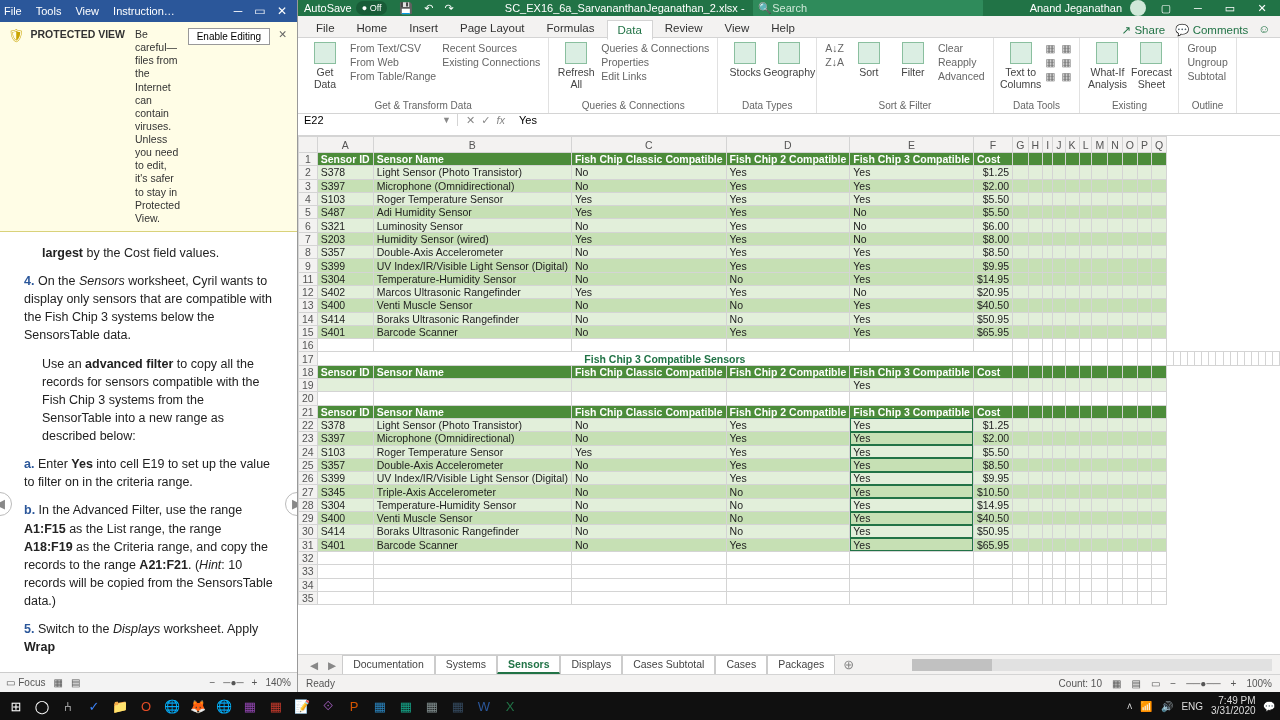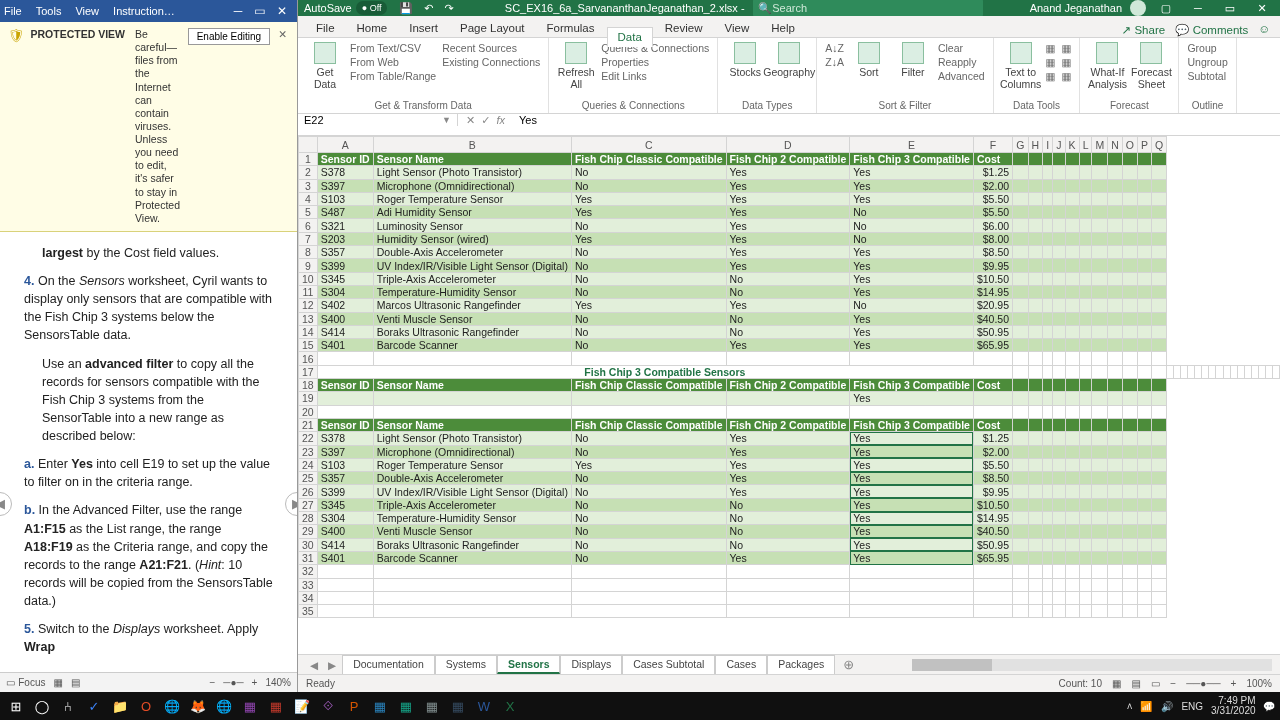--- a/index.html
+++ b/index.html
@@ -33,21 +33,21 @@
 .xl-title .autosave { display: flex; align-items: center; gap: 4px; }
 .xl-title .autosave .pill { background: #185c37; border-radius: 8px; padding: 0 6px; font-size: 9px; line-height: 14px; }
 .xl-title .qat span { padding: 0 4px; cursor: pointer; }
 .xl-title .filename { }
 .xl-title .search { flex: 0 0 230px; background: #2f8b5b; border-radius: 2px; height: 18px; display: flex; align-items: center; padding: 0 6px; color: #cfe8d8; }
 .xl-title .spacer { flex: 1; }
 .xl-title .avatar { width: 16px; height: 16px; border-radius: 50%; background: #cfe8d8; }
 .xl-title .winbtn { width: 24px; text-align: center; cursor: pointer; }
 .xl-tabs { height: 22px; background: #f3f2f1; border-bottom: 1px solid #d4d4d4; display: flex; align-items: flex-end; padding-left: 8px; gap: 2px; font-size: 11.5px; }
 .xl-tabs .tab { padding: 3px 10px; color: #333; cursor: pointer; }
-.xl-tabs .tab.active { background: #fff; border: 1px solid #d4d4d4; border-bottom: 1px solid #fff; color: #217346; position: relative; top: 10px; }
+.xl-tabs .tab.active { background: #fff; border: 1px solid #d4d4d4; border-bottom: 1px solid #fff; color: #217346; position: relative; top: 3px; }
 .xl-tabs .right { margin-left: auto; display: flex; gap: 10px; padding-right: 10px; color: #217346; }
 .ribbon { height: 76px; background: #fff; border-bottom: 1px solid #d4d4d4; display: flex; font-size: 10.5px; color: #444; }
 .ribbon .group { border-right: 1px solid #e1e1e1; padding: 4px 8px 2px; display: flex; flex-direction: column; }
 .ribbon .group .items { flex: 1; display: flex; gap: 6px; align-items: flex-start; }
 .ribbon .group .label { text-align: center; font-size: 10px; color: #666; padding-top: 1px; }
 .ribbon .bigbtn { display: flex; flex-direction: column; align-items: center; gap: 2px; width: 38px; text-align: center; cursor: pointer; }
 .ribbon .bigbtn .icn { width: 22px; height: 22px; background: #dbeee3; border: 1px solid #8abf9f; }
 .ribbon .smallcol { display: flex; flex-direction: column; gap: 2px; }
 .ribbon .smallcol span { cursor: pointer; white-space: nowrap; color: #666; }
 .namebox-row { height: 22px; border-bottom: 1px solid #d4d4d4; display: flex; align-items: flex-start; }
@@ -262,21 +262,21 @@
           <div class="items">
         <div class="bigbtn">
               <div class="icn"></div>
               <span>What-If Analysis</span>
             </div>
         <div class="bigbtn">
               <div class="icn"></div>
               <span>Forecast Sheet</span>
             </div>
       </div>
-          <div class="label">Forecast</div>
+          <div class="label">Existing</div>
         </div>
       <div class="group">
           <div class="items">
         <div class="smallcol">
           <span>Group</span>
           <span>Ungroup</span>
           <span>Subtotal</span>
         </div>
       </div>
           <div class="label">Outline</div>
@@ -481,40 +481,20 @@
                 <td class="col-rest"></td>
               </tr>
               <tr class="data-odd">
                 <th class="rowhdr">9</th>
                 <td class="col-A">S399</td>
                 <td class="col-B">UV Index/IR/Visible Light Sensor (Digital)</td>
                 <td class="col-C">No</td>
                 <td class="col-D">Yes</td>
                 <td class="col-E">Yes</td>
                 <td class="col-F cost">$9.95</td>
-                <td class="col-rest"></td>
-                <td class="col-rest"></td>
-                <td class="col-rest"></td>
-                <td class="col-rest"></td>
-                <td class="col-rest"></td>
-                <td class="col-rest"></td>
-                <td class="col-rest"></td>
-                <td class="col-rest"></td>
-                <td class="col-rest"></td>
-                <td class="col-rest"></td>
-                <td class="col-rest"></td>
-              </tr>
-              <tr class="data-even">
-                <th class="rowhdr">10</th>
-                <td class="col-A">S345</td>
-                <td class="col-B">Triple-Axis Accelerometer</td>
-                <td class="col-C">No</td>
-                <td class="col-D">No</td>
-                <td class="col-E">Yes</td>
-                <td class="col-F cost">$10.50</td>
                 <td class="col-rest"></td>
                 <td class="col-rest"></td>
                 <td class="col-rest"></td>
                 <td class="col-rest"></td>
                 <td class="col-rest"></td>
                 <td class="col-rest"></td>
                 <td class="col-rest"></td>
                 <td class="col-rest"></td>
                 <td class="col-rest"></td>
                 <td class="col-rest"></td>

